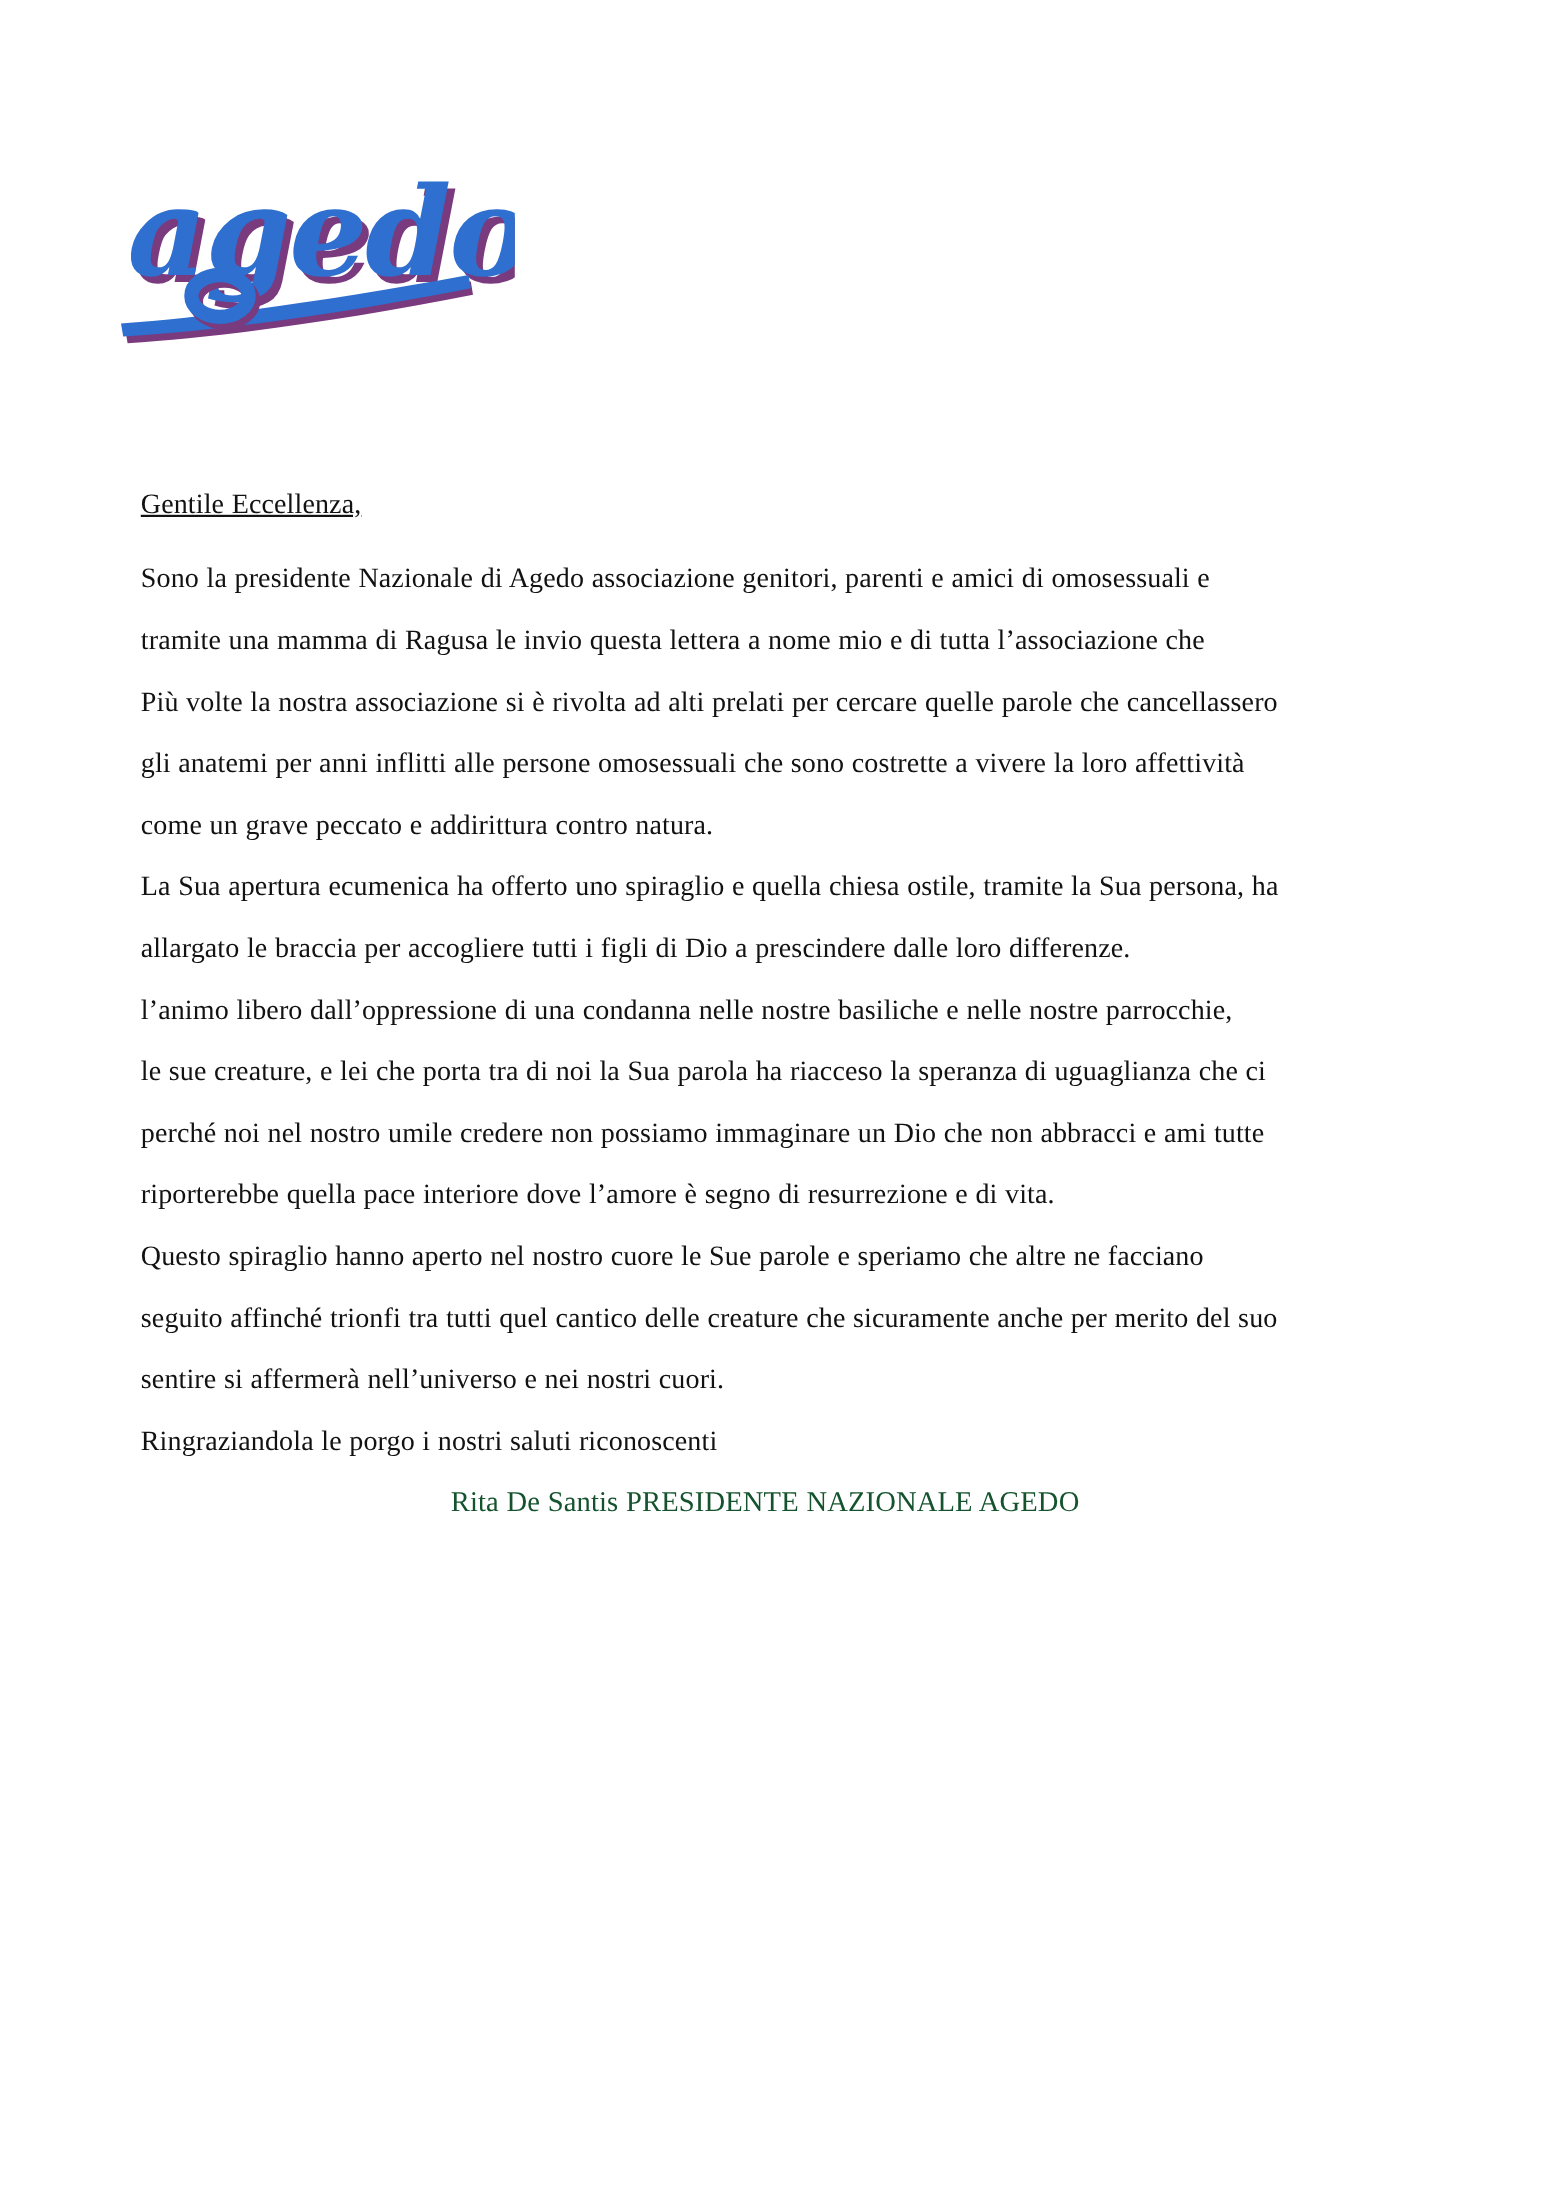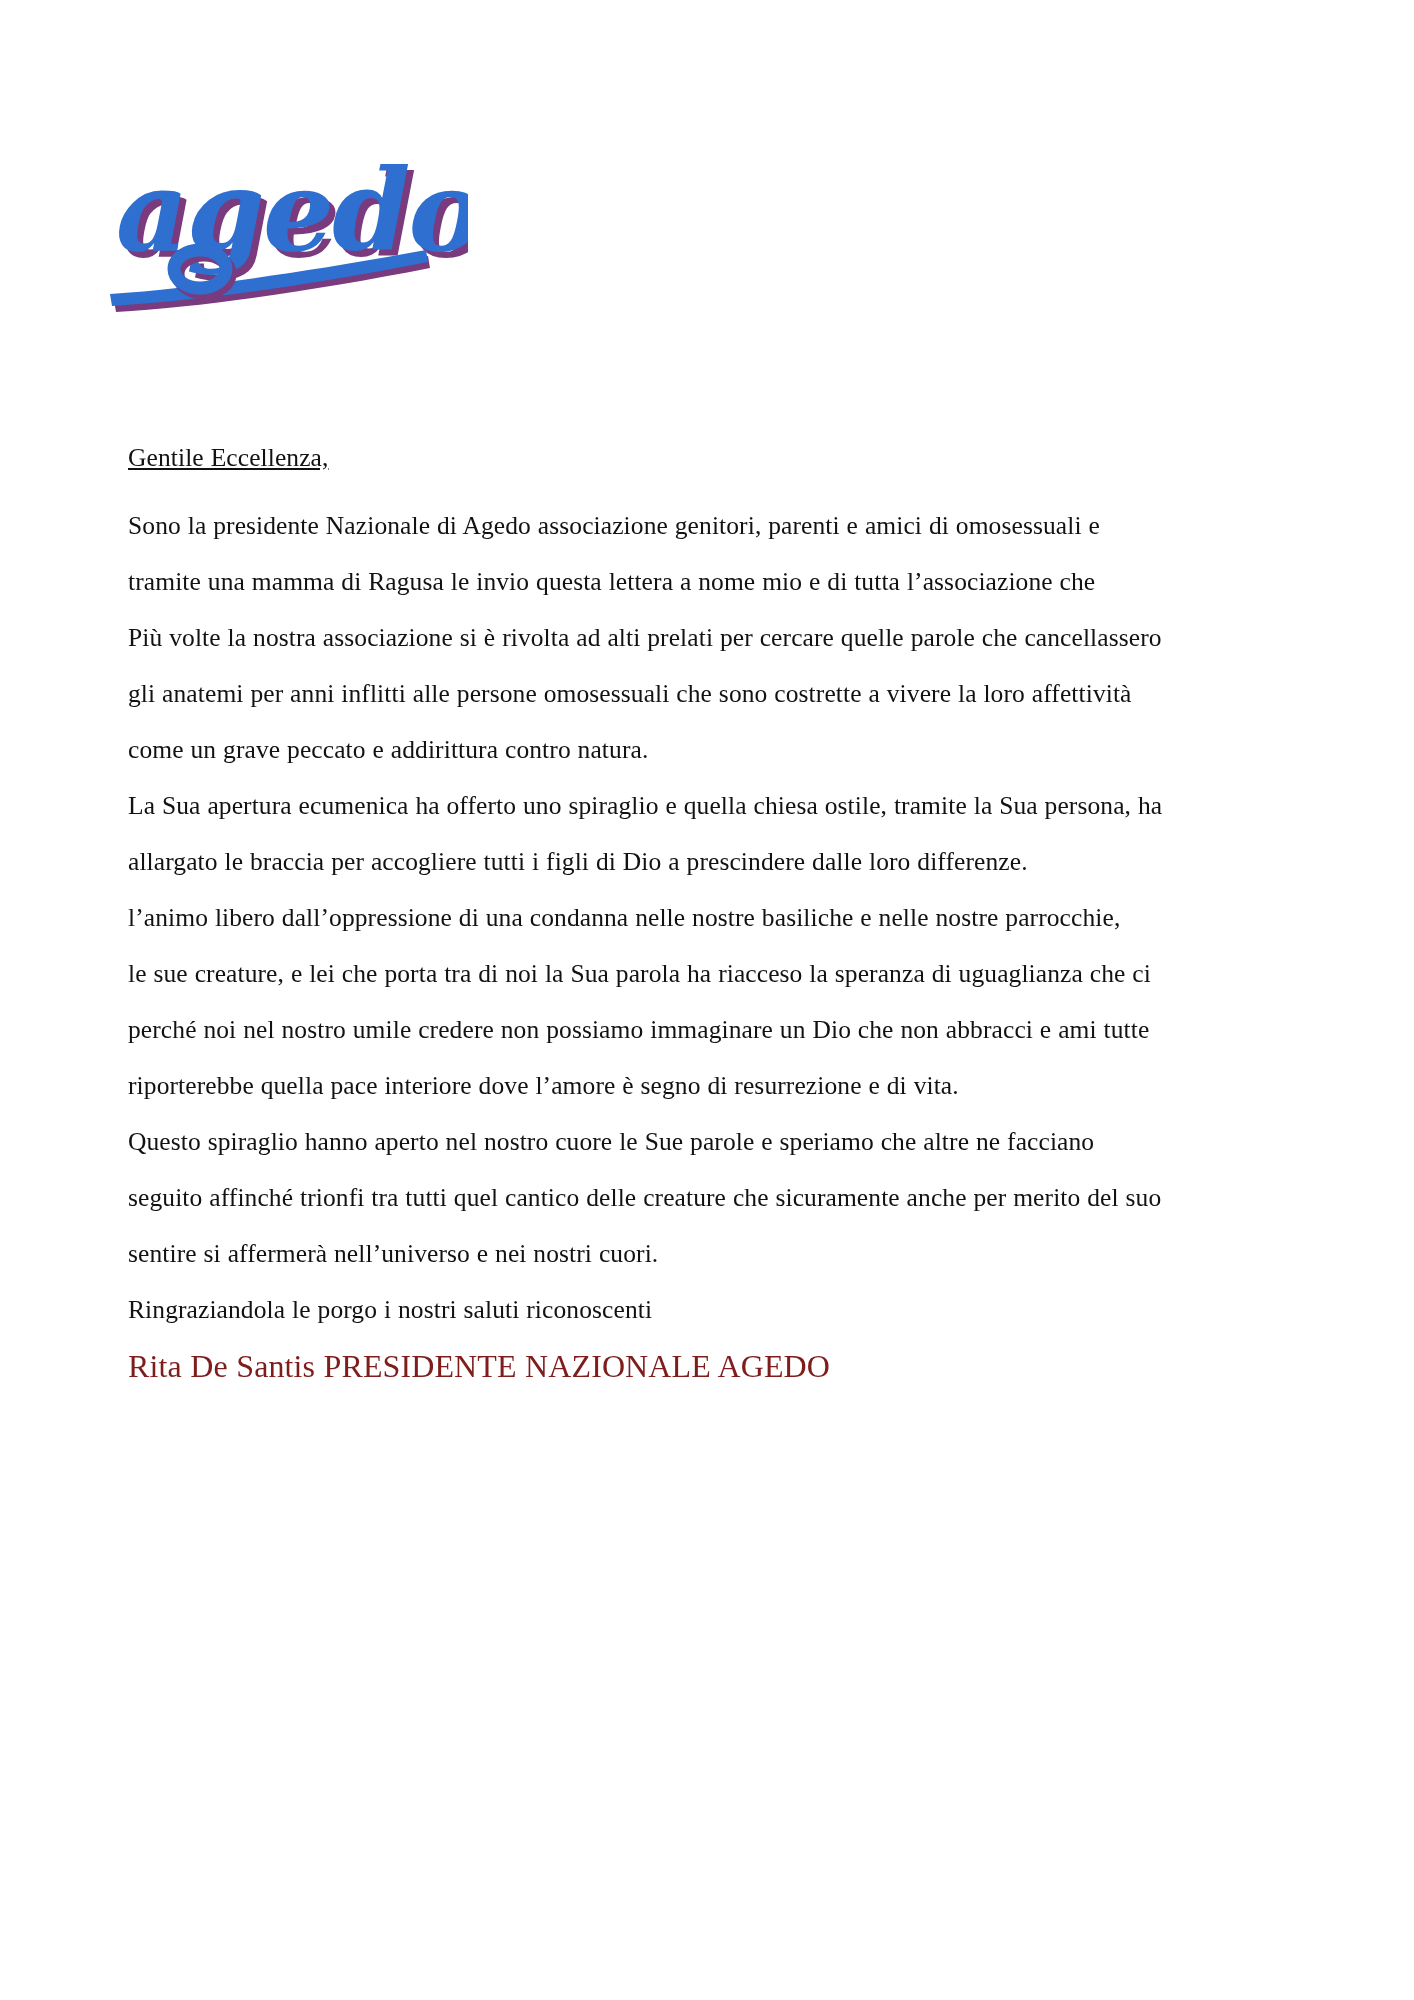--- a/index.html
+++ b/index.html
@@ -52,23 +52,24 @@
     text-align: left;
     color: #121212;
     letter-spacing: 0.1px;
     word-spacing: 0.4px;
   }
   .para.gap-after {
     margin-bottom: 12px;
     text-decoration: underline;
   }
   .sign-name {
-    font-size: 32px;
+    font-size: 26px;
     line-height: 56px;
-    color: #7f1d1d;
+    color: #14532d;
+    text-align: center;
   }
 </style>
 </head>
 <body>
 
 <div class="page">
 
   <div class="logo-block">
     <svg class="logo-svg" viewBox="0 0 360 190" xmlns="http://www.w3.org/2000/svg">
 

